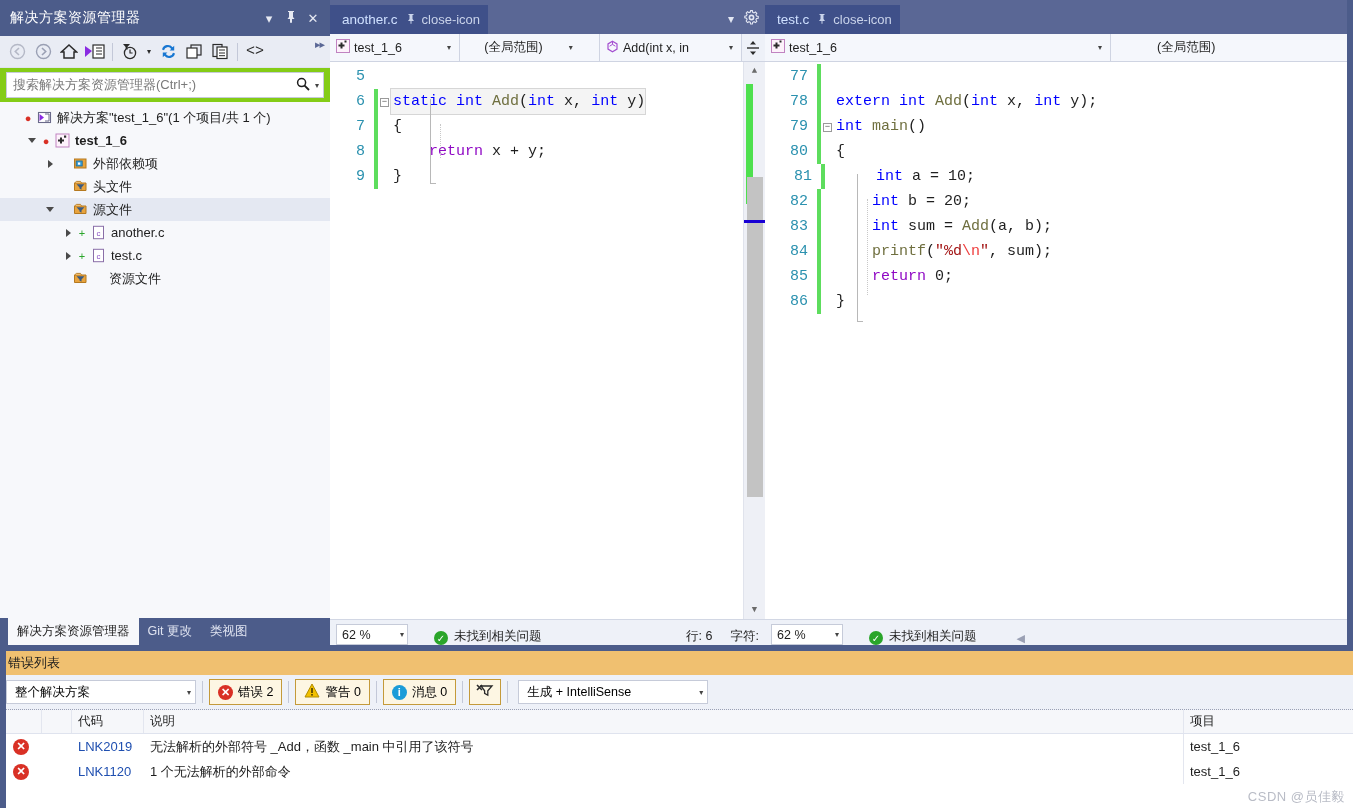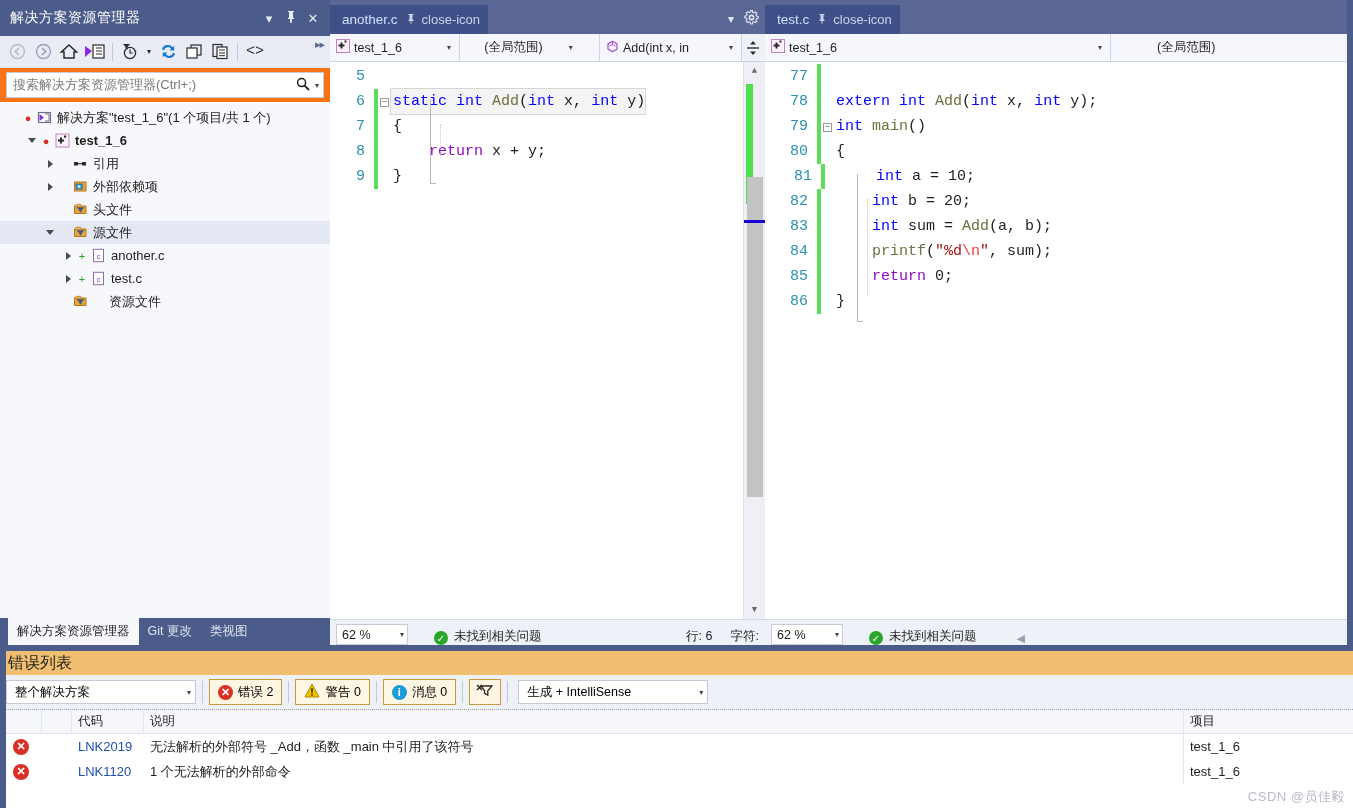--- a/index.html
+++ b/index.html
@@ -14,21 +14,21 @@
   #app {
     position: relative;
     width: 1353px; height: 808px;
     background: #4c5c8a;
   }
 
   
   #solution-explorer {
     position: absolute; left: 0; top: 0;
     width: 330px; height: 645px;
-    background: #f97316;
+    background: #84cc16;
     display: flex; flex-direction: column;
   }
   .se-title {
     height: 36px;
     background: #4c5c8a;
     color: #ffffff;
     display: flex; align-items: center;
     padding: 0 6px 0 10px;
     font-size: 14px;
   }
@@ -233,21 +233,21 @@
   #errorlist {
     position: absolute; left: 0; top: 651px;
     width: 1353px; height: 157px;
     background: #ffffff;
     display:flex; flex-direction:column;
   }
   .el-title {
     height: 24px; background: #f0c070;
     display:flex; align-items:center;
     padding-left: 8px;
-    font-size: 16px; color: #1e1e1e;
+    font-size: 13px; color: #1e1e1e;
   }
   .el-toolbar {
     height: 35px; background: #eef1f8;
     display:flex; align-items:center;
     padding: 16px 6px; gap: 0;
     border-bottom: 1px dotted #9aa0b4;
   }
   .el-combo {
     height: 24px; min-width: 190px;
     background:#ffffff; border:1px solid #c6cbd9;
@@ -423,34 +423,20 @@
           </span>
           <span style="width: 12px; display: inline-flex; justify-content: center; font-size: 11px; color: rgb(217, 48, 37);">●</span>
           <span class="ico">
             <svg width="15" height="15" viewBox="0 0 15 15">
               <rect x="1" y="1" width="13" height="13" fill="#fdf2fb" stroke="#c183c1" stroke-width="1"></rect>
               <path d="M5 4.5h2v2h2v2H7v2H5v-2H3v-2h2z" fill="#2b2b2b"></path>
               <path d="M9 2.5h2.2v2.2H9z" fill="#2b2b2b"></path>
             </svg>
           </span>
           <span style="font-weight: bold; margin-left: 3px;">test_1_6</span>
-        </div>
-        <div class="tr" style="padding-left: 42px;">
-          <span class="tw">
-            <i class="tri-r"></i>
-          </span>
-          <span style="width: 12px;"></span>
-          <span class="ico">
-            <svg width="15" height="15" viewBox="0 0 15 15">
-              <rect x="1" y="6" width="4" height="3.5" fill="#2b2b2b"></rect>
-              <line x1="5" y1="7.7" x2="9" y2="7.7" stroke="#2b2b2b" stroke-width="1.2"></line>
-              <rect x="9" y="6" width="4" height="3.5" fill="#2b2b2b"></rect>
-            </svg>
-          </span>
-          <span style="margin-left: 3px;">引用</span>
         </div>
         <div class="tr" style="padding-left: 42px;">
           <span class="tw">
             <i class="tri-r"></i>
           </span>
           <span style="width: 12px;"></span>
           <span class="ico">
             <svg width="15" height="15" viewBox="0 0 15 15">
               <rect x="1.5" y="3" width="11.5" height="9" fill="#e8a33d" stroke="#b5791f" stroke-width="1"></rect>
               <rect x="3.2" y="5" width="6" height="5" fill="#3aa0d8" stroke="#1f6f9e" stroke-width="0.9"></rect>

